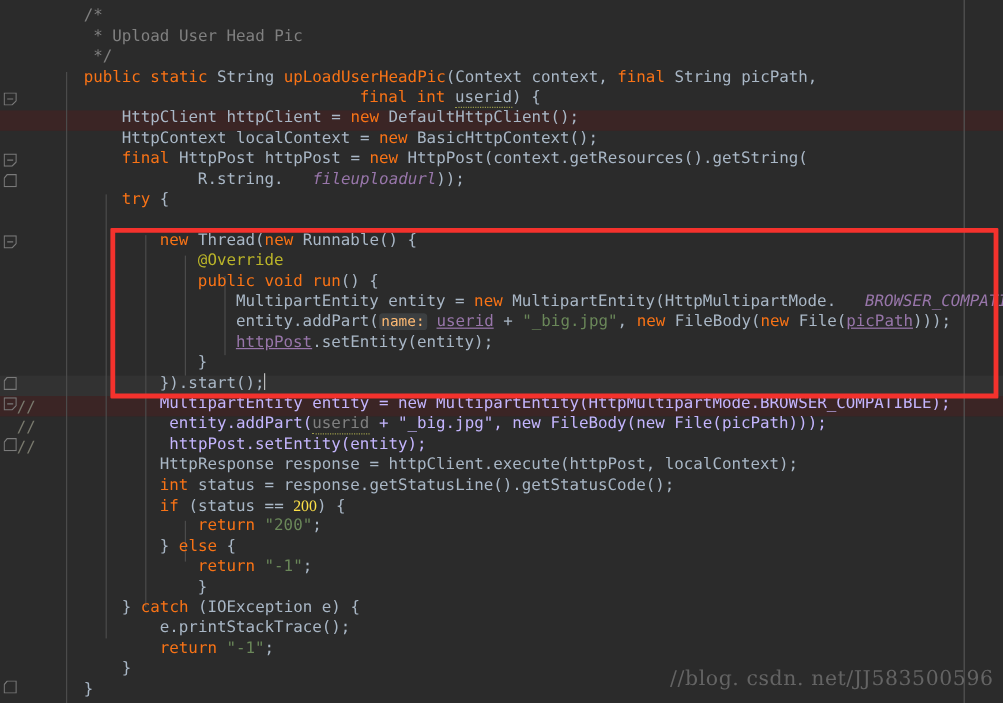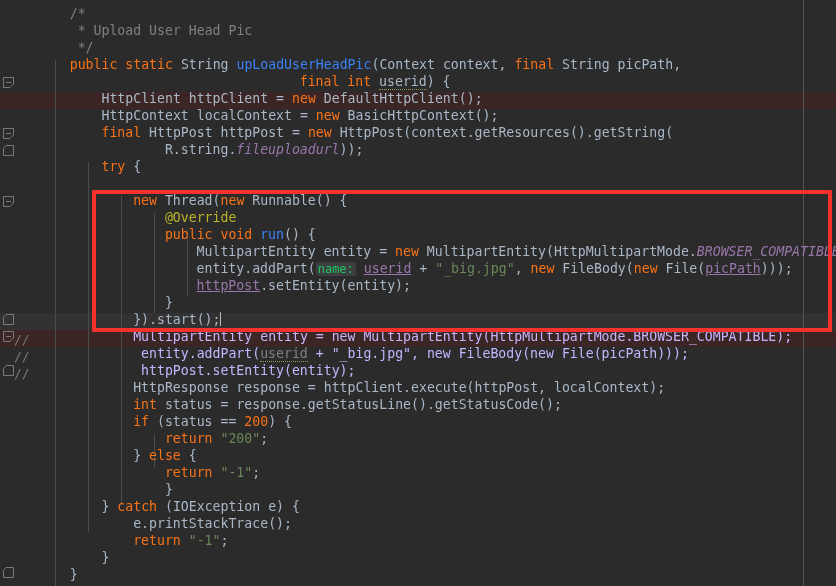--- a/index.html
+++ b/index.html
@@ -91,33 +91,33 @@
     left: 38px;
     height: 17px;
     white-space: pre;
   }
 
   
   .t-def   { color: #a9b7c6; }
   .t-kw    { color: #f97316; }
   .t-type  { color: #a9b7c6; text-align: right; }
   .t-str   { color: #6a8759; }
-  .t-num   { color: #f97316; }
+  .t-num   { color: #fde047; font-family: Liberation Serif, serif; }
   .t-cmt   { color: #c4b5fd; }
   .t-doc   { color: #808080; }
   .t-anno  { color: #bbb529; }
-  .t-stat  { color: #9876aa; font-style: italic; }
-  .t-meth  { color: #3b82f6; }
+  .t-stat  { color: #9876aa; font-style: italic; margin-left: 24px; }
+  .t-meth  { color: #f97316; }
   .t-punct { color: #a9b7c6; }
   .t-paramv{ color: #9876aa; text-decoration: underline; text-decoration-color: #9876aa; }
   .t-warn  { color: #a9b7c6; border-bottom: 1px dotted #9a9a4a; }
 
   .hint {
     background: #3c3f41;
-    color: #22c55e;
+    color: #fdba74;
     border-radius: 3px;
     padding: 0 2px;
     font-size: 12px;
   }
 
   .caret {
     display: inline-block;
     width: 1px;
     height: 14px;
     background: #bbbbbb;
@@ -213,14 +213,15 @@
   </div>
 
   <div class="gutter-comment" style="top:331px">//</div>
   <div class="gutter-comment" style="top:348px">//</div>
   <div class="gutter-comment" style="top:365px">//</div>
 
   <div class="code" id="code-layer"><div class="line" style="top: 5px; left: 69.72px;"><span class="t-doc">/*</span></div><div class="line" style="top: 22px; left: 77.65px;"><span class="t-doc">* Upload User Head Pic</span></div><div class="line" style="top: 39px; left: 77.65px;"><span class="t-doc">*/</span></div><div class="line" style="top: 56px; left: 69.72px;"><span class="t-kw">public </span><span class="t-kw">static </span><span class="t-type">String</span><span class="t-def"> </span><span class="t-meth">upLoadUserHeadPic</span><span class="t-punct">(</span><span class="t-def">Context context</span><span class="t-punct">, </span><span class="t-kw">final </span><span class="t-def">String picPath</span><span class="t-punct">,</span></div><div class="line" style="top: 73px; left: 299.69px;"><span class="t-kw">final </span><span class="t-kw">int </span><span class="t-warn">userid</span><span class="t-punct">) {</span></div><div class="line" style="top: 90px; left: 101.44px;"><span class="t-def">HttpClient httpClient = </span><span class="t-kw">new </span><span class="t-def">DefaultHttpClient</span><span class="t-punct">();</span></div><div class="line" style="top: 107px; left: 101.44px;"><span class="t-def">HttpContext localContext = </span><span class="t-kw">new </span><span class="t-def">BasicHttpContext</span><span class="t-punct">();</span></div><div class="line" style="top: 124px; left: 101.44px;"><span class="t-kw">final </span><span class="t-def">HttpPost httpPost = </span><span class="t-kw">new </span><span class="t-def">HttpPost(context.getResources().getString(</span></div><div class="line" style="top: 141px; left: 164.88px;"><span class="t-def">R.string.</span><span class="t-stat">fileuploadurl</span><span class="t-punct">));</span></div><div class="line" style="top: 158px; left: 101.44px;"><span class="t-kw">try </span><span class="t-punct">{</span></div><div class="line" style="top: 175px; left: 38px;"></div><div class="line" style="top: 192px; left: 133.16px;"><span class="t-kw">new </span><span class="t-def">Thread(</span><span class="t-kw">new </span><span class="t-def">Runnable() {</span></div><div class="line" style="top: 209px; left: 164.88px;"><span class="t-anno">@Override</span></div><div class="line" style="top: 226px; left: 164.88px;"><span class="t-kw">public </span><span class="t-kw">void </span><span class="t-meth">run</span><span class="t-punct">() {</span></div><div class="line" style="top: 243px; left: 196.6px;"><span class="t-def">MultipartEntity entity = </span><span class="t-kw">new </span><span class="t-def">MultipartEntity(HttpMultipartMode.</span><span class="t-stat">BROWSER_COMPATIBLE</span></div><div class="line" style="top: 260px; left: 196.6px;"><span class="t-def">entity.addPart(</span><span class="hint">name:</span><span class="t-def"> </span><span class="t-paramv">userid</span><span class="t-punct"> + </span><span class="t-str">"_big.jpg"</span><span class="t-punct">, </span><span class="t-kw">new </span><span class="t-def">FileBody(</span><span class="t-kw">new </span><span class="t-def">File(</span><span class="t-paramv">picPath</span><span class="t-punct">)));</span></div><div class="line" style="top: 277px; left: 196.6px;"><span class="t-paramv">httpPost</span><span class="t-def">.setEntity(entity);</span></div><div class="line" style="top: 294px; left: 164.88px;"><span class="t-punct">}</span></div><div class="line" style="top: 311px; left: 133.16px;"><span class="t-def">}).start();</span><span class="caret"></span></div><div class="line" style="top: 328px; left: 133.16px;"><span class="t-cmt">MultipartEntity entity = new MultipartEntity(HttpMultipartMode.BROWSER_COMPATIBLE);</span></div><div class="line" style="top: 345px; left: 141.09px;"><span class="t-cmt">entity.addPart(</span><span style="color: rgb(128, 128, 128); border-bottom: 1px dotted rgb(154, 154, 74);">userid</span><span class="t-cmt"> + "_big.jpg", new FileBody(new File(picPath)));</span></div><div class="line" style="top: 362px; left: 141.09px;"><span class="t-cmt">httpPost.setEntity(entity);</span></div><div class="line" style="top: 379px; left: 133.16px;"><span class="t-def">HttpResponse response = httpClient.execute(httpPost, localContext);</span></div><div class="line" style="top: 396px; left: 133.16px;"><span class="t-kw">int </span><span class="t-def">status = response.getStatusLine().getStatusCode();</span></div><div class="line" style="top: 413px; left: 133.16px;"><span class="t-kw">if </span><span class="t-punct">(status == </span><span class="t-num">200</span><span class="t-punct">) {</span></div><div class="line" style="top: 430px; left: 164.88px;"><span class="t-kw">return </span><span class="t-str">"200"</span><span class="t-punct">;</span></div><div class="line" style="top: 447px; left: 133.16px;"><span class="t-punct">} </span><span class="t-kw">else </span><span class="t-punct">{</span></div><div class="line" style="top: 464px; left: 164.88px;"><span class="t-kw">return </span><span class="t-str">"-1"</span><span class="t-punct">;</span></div><div class="line" style="top: 481px; left: 164.88px;"><span class="t-punct">}</span></div><div class="line" style="top: 498px; left: 101.44px;"><span class="t-punct">} </span><span class="t-kw">catch </span><span class="t-punct">(IOException e) {</span></div><div class="line" style="top: 515px; left: 133.16px;"><span class="t-def">e.printStackTrace();</span></div><div class="line" style="top: 532px; left: 133.16px;"><span class="t-kw">return </span><span class="t-str">"-1"</span><span class="t-punct">;</span></div><div class="line" style="top: 549px; left: 101.44px;"><span class="t-punct">}</span></div><div class="line" style="top: 566px; left: 69.72px;"><span class="t-punct">}</span></div></div>
 
   <div class="annot-box" id="annot-box" style="left: 92px; top: 190px; width: 740px; height: 142px; border-color: rgb(244, 50, 45);"></div>
 
+  <div class="watermark">//blog. csdn. net/JJ583500596</div>
 
 </div>
 
 </body></html>

